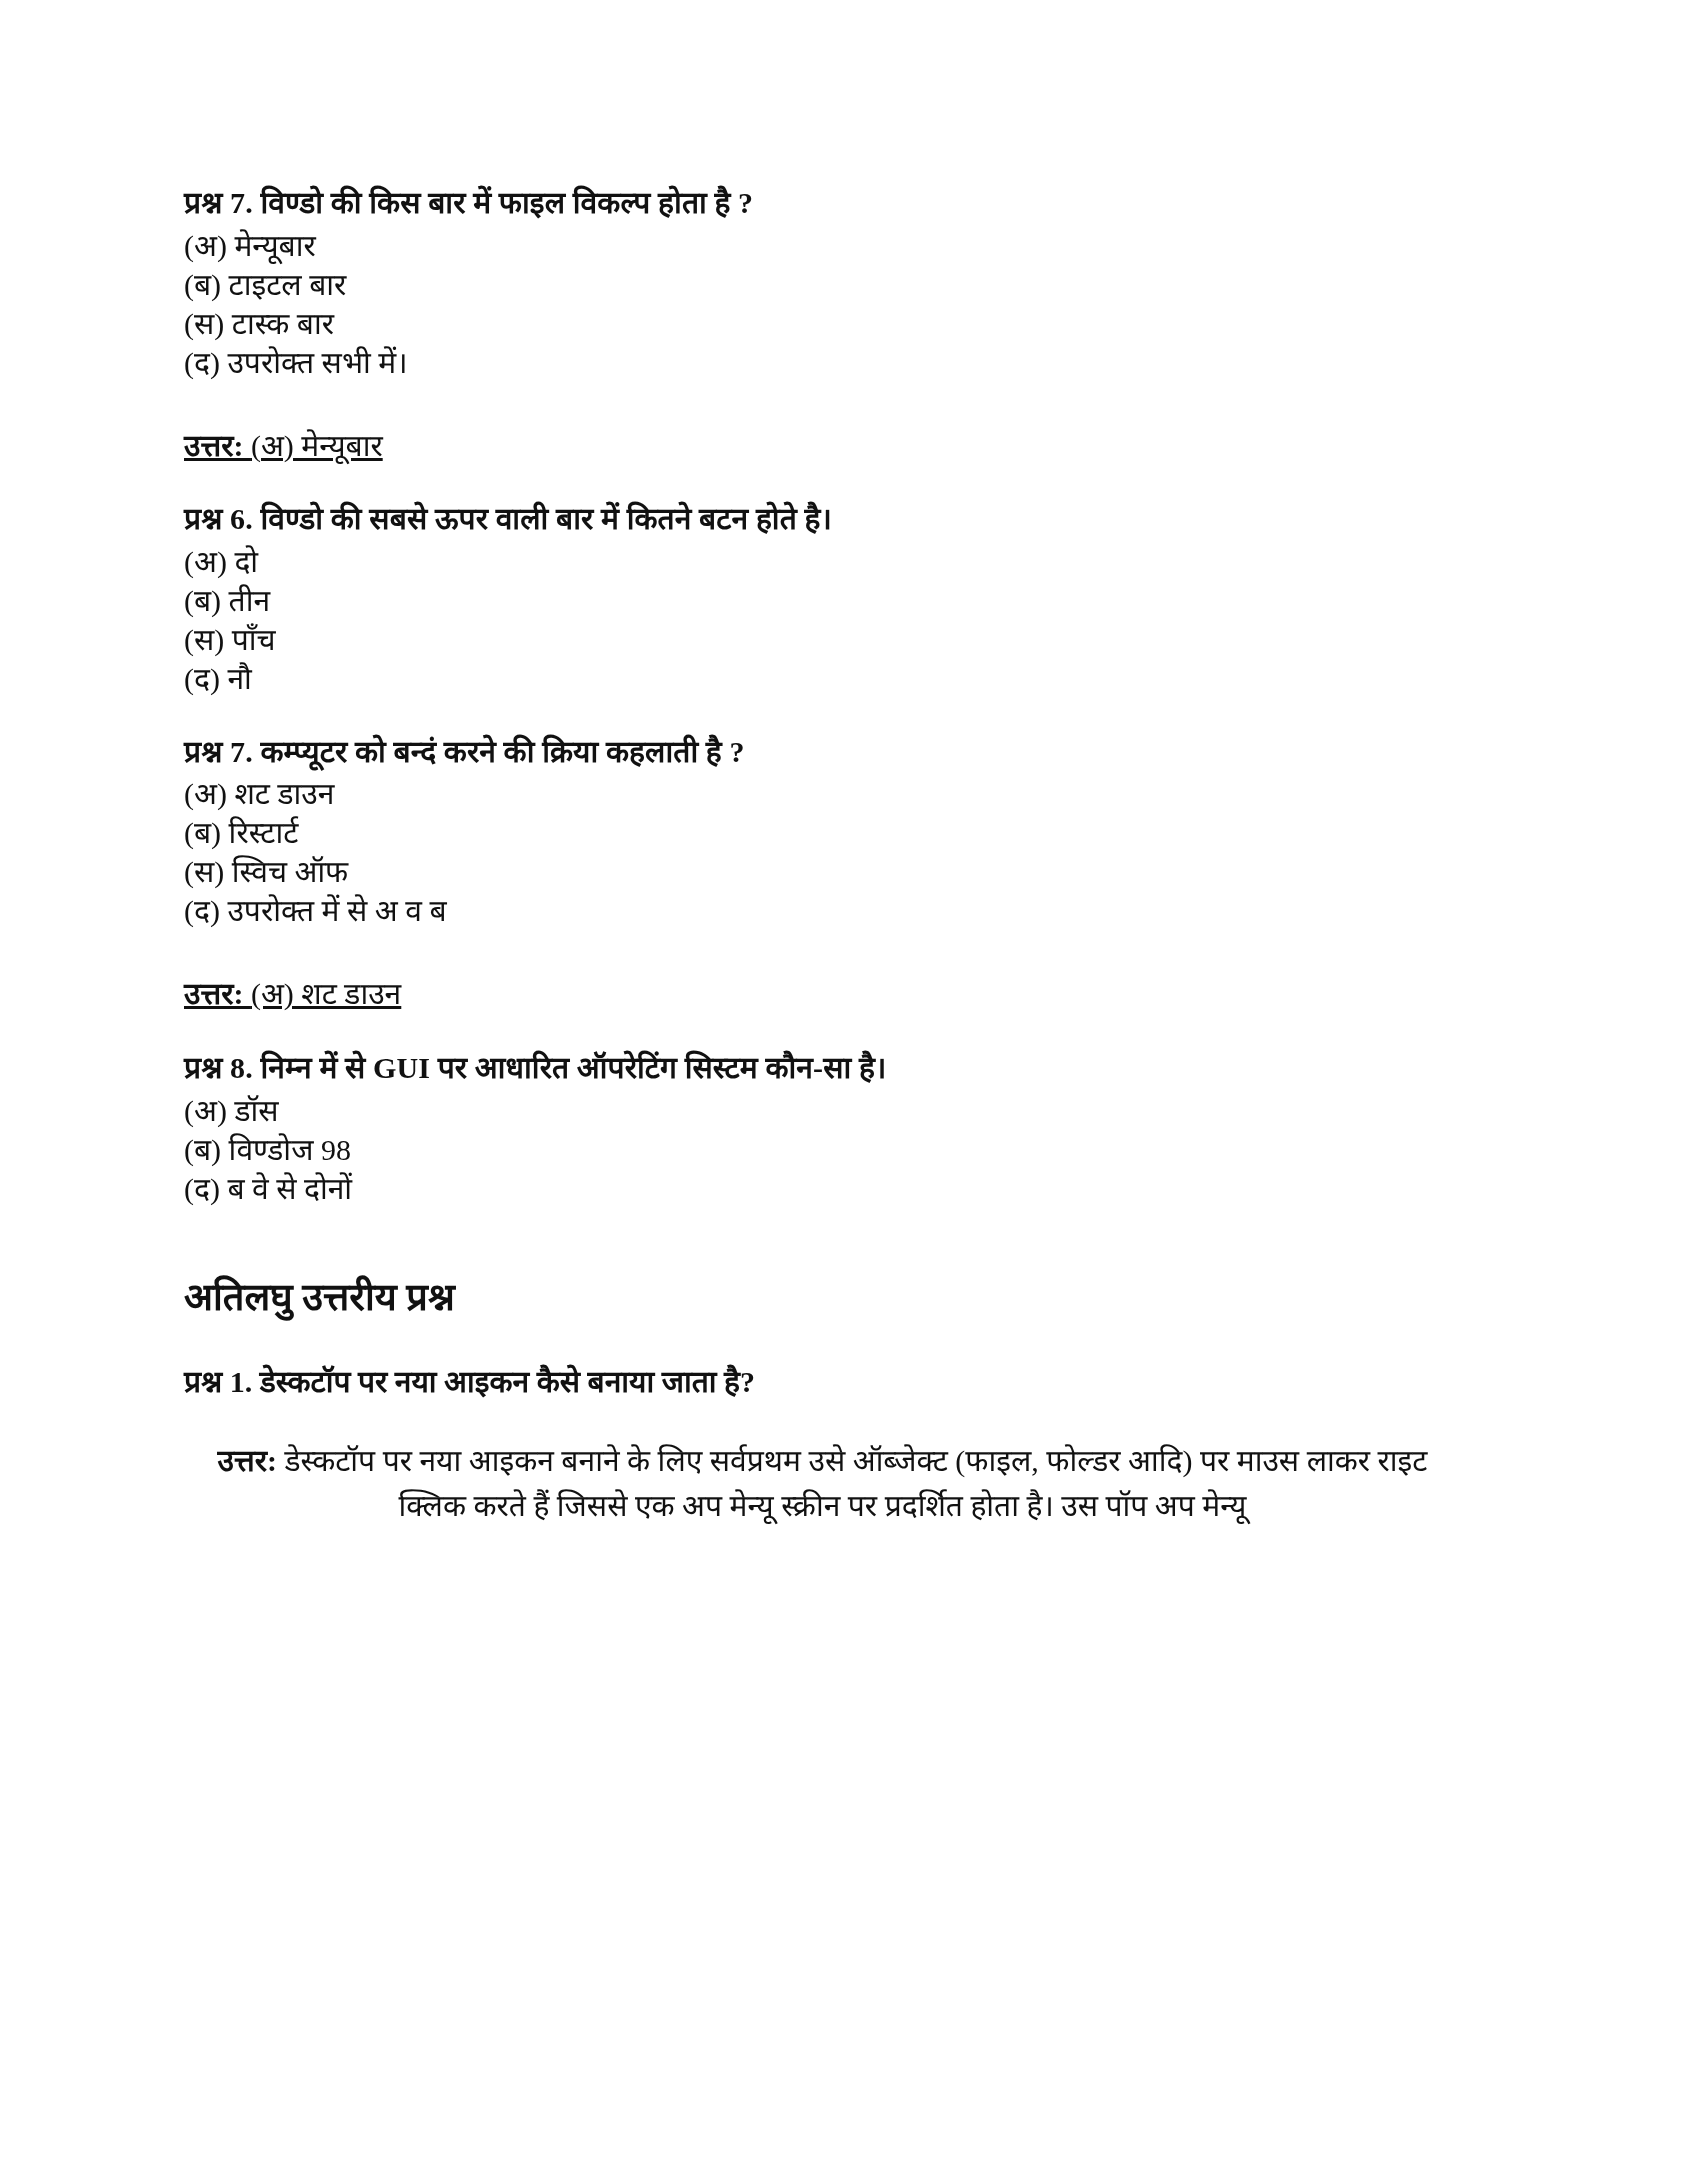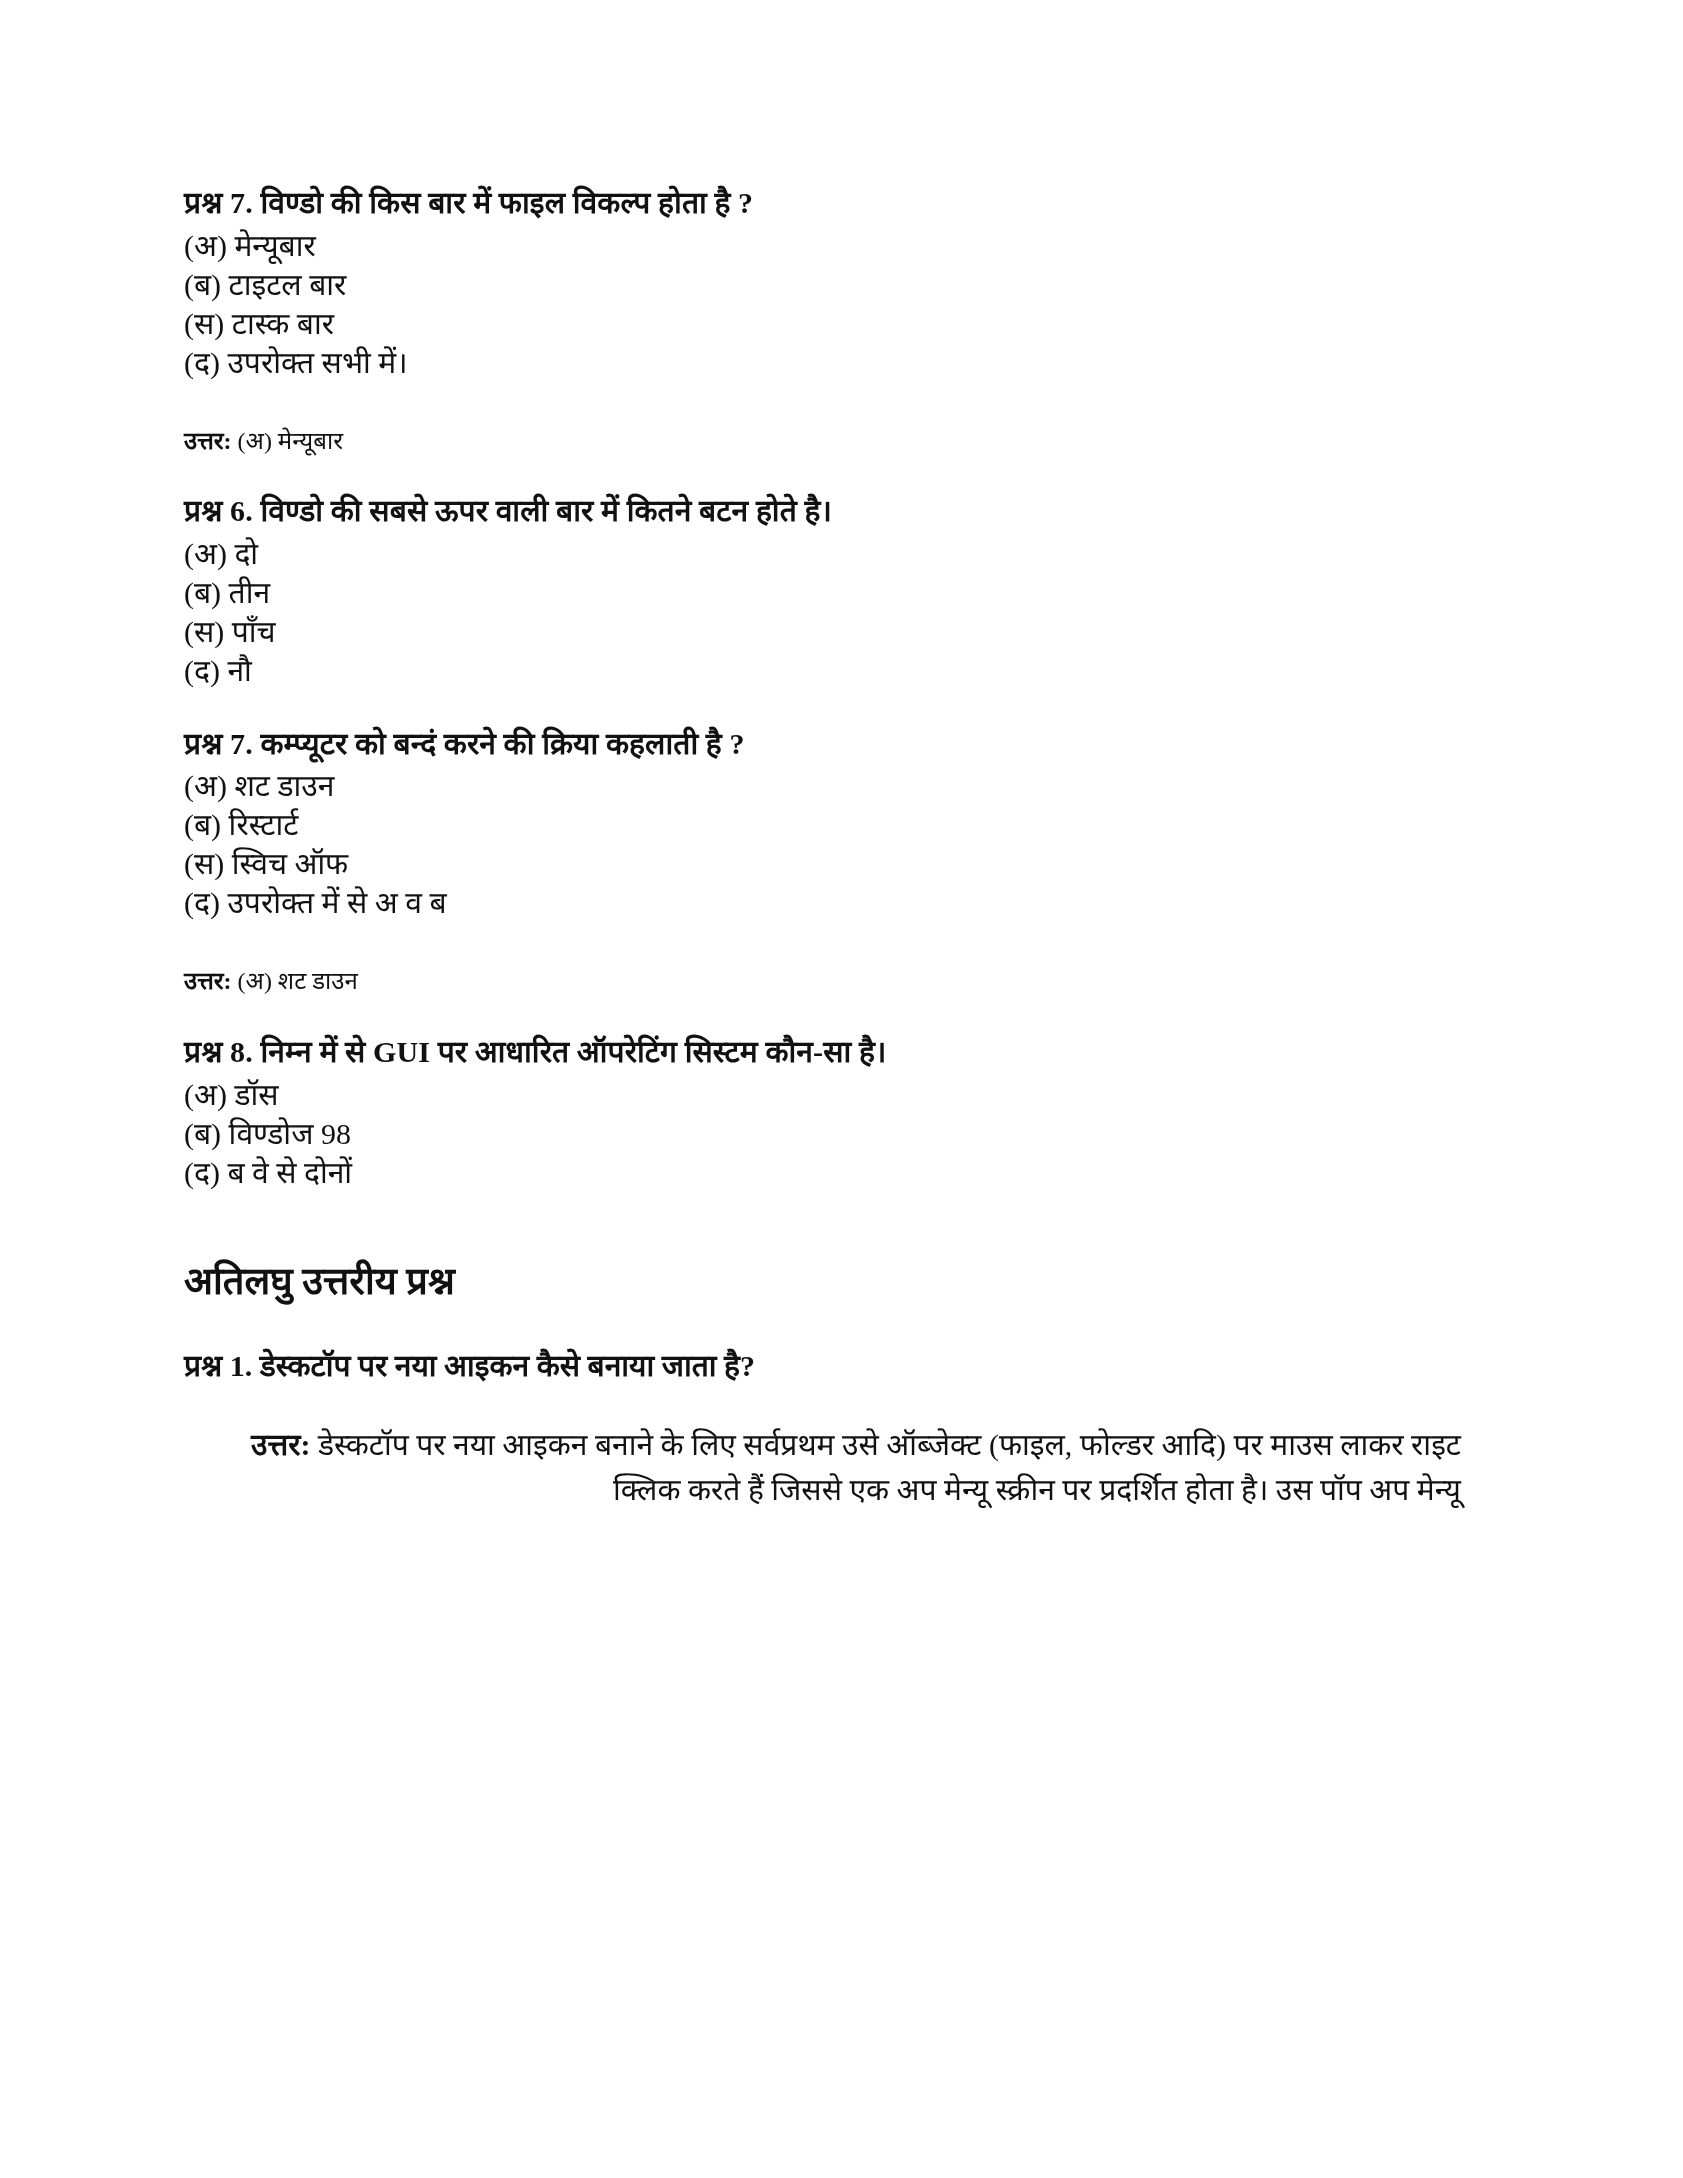--- a/index.html
+++ b/index.html
@@ -44,24 +44,25 @@
   }
   .opt {
     font-size: 30px;
     line-height: 1.30;
     font-weight: normal;
     margin: 0;
     padding: 0;
     white-space: nowrap;
   }
   .answer {
-    font-size: 24px;
+    font-size: 30px;
     line-height: 1.32;
     margin: 44px 0 0 0;
     white-space: nowrap;
+    text-decoration: underline;
   }
   .answer .alabel {
     font-weight: bold;
   }
 
   
   .section-heading {
     font-weight: bold;
     font-size: 38px;
     line-height: 1.3;
@@ -76,21 +77,21 @@
     font-weight: bold;
     font-size: 30px;
     line-height: 1.32;
     margin: 0 0 36px 0;
     white-space: nowrap;
   }
   .saq-answer {
     font-size: 30px;
     line-height: 1.52;
     margin: 0;
-    text-align: right;
+    text-align: center;
   }
   .saq-answer .alabel {
     font-weight: bold;
   }
 </style>
 </head>
 <body>
 
 <div class="page">
   <div class="content">

